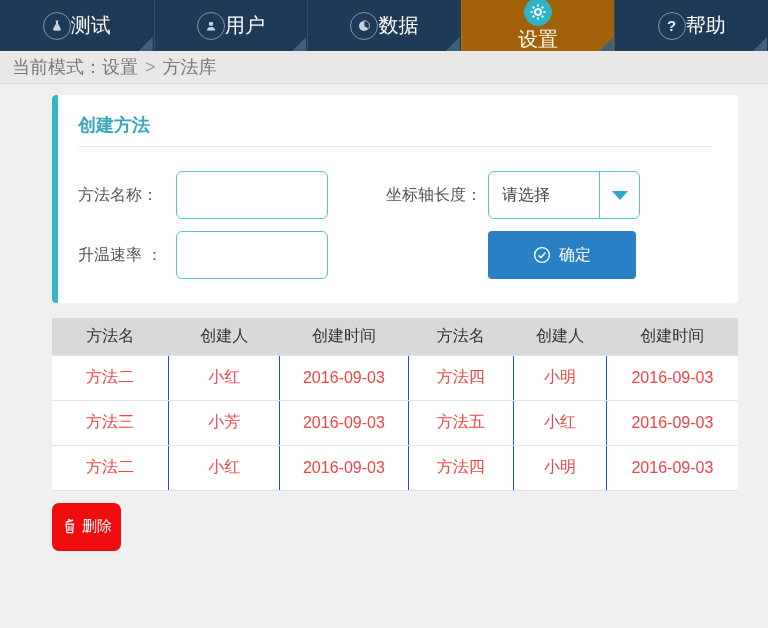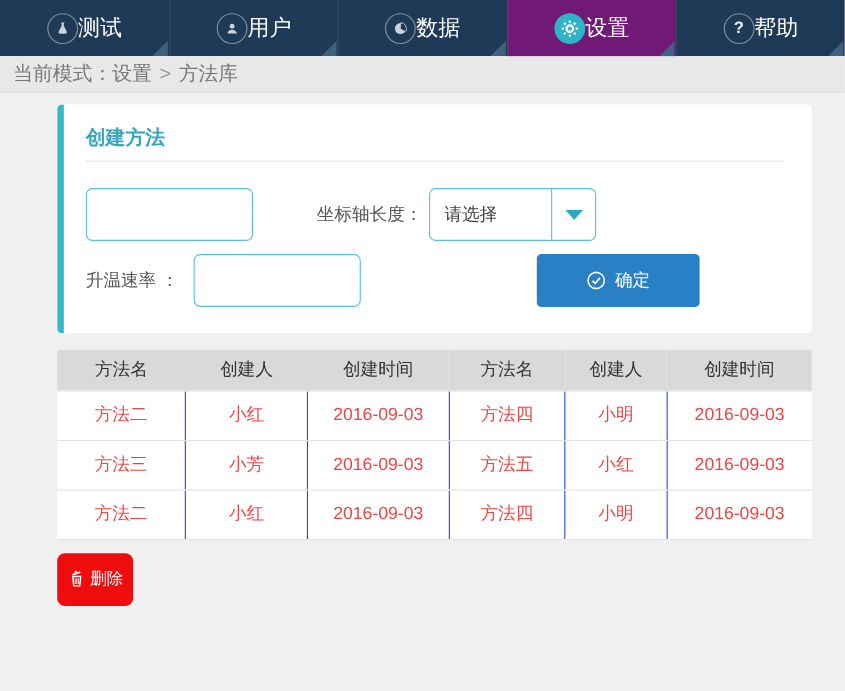--- a/index.html
+++ b/index.html
@@ -9,21 +9,21 @@
     background:#f0f0f0; color:#555;
   }
   
   .nav { display:flex; height:51px; background:#1e3a56; }
   .nav-tab {
     position:relative; flex:1 1 20%; display:flex; align-items:center;
     justify-content:center; gap:0; color:#fff; font-size:20px;
     cursor:pointer; border-left:1px solid rgba(255,255,255,0.10);
   }
   .nav-tab:first-child { border-left:none; }
-  .nav-tab.active { background:#701a75; }
+  .nav-tab.active { background:#a16207;flex-direction:column; }
   .tab-corner {
     position:absolute; right:1px; bottom:0; width:14px; height:14px;
     background:#3f6180; clip-path:polygon(100% 0,100% 100%,0 100%);
   }
   .icon-circle {
     width:28px; height:28px; border-radius:50%;
     border:1px solid rgba(255,255,255,0.45);
     display:flex; align-items:center; justify-content:center; flex:0 0 auto;
   }
   .icon-circle.filled { background:#2fb3c7; border-color:#2fb3c7; }
@@ -189,20 +189,21 @@
 </div>
 
 <div class="main">
 
   <section class="panel">
     <div class="accent-bar"></div>
     <h2 class="panel-title">创建方法</h2>
     <div class="panel-divider"></div>
 
     <div class="form-row first">
+      <label class="f-label">方法名称：</label>
       <input class="f-input" type="text" style="">
       <label class="f-label2">坐标轴长度：</label>
       <div class="f-select">
         <span class="sel-text">请选择</span>
         <span class="sel-arrow-box">
           <span class="tri-down-teal"></span>
         </span>
       </div>
     </div>
 

